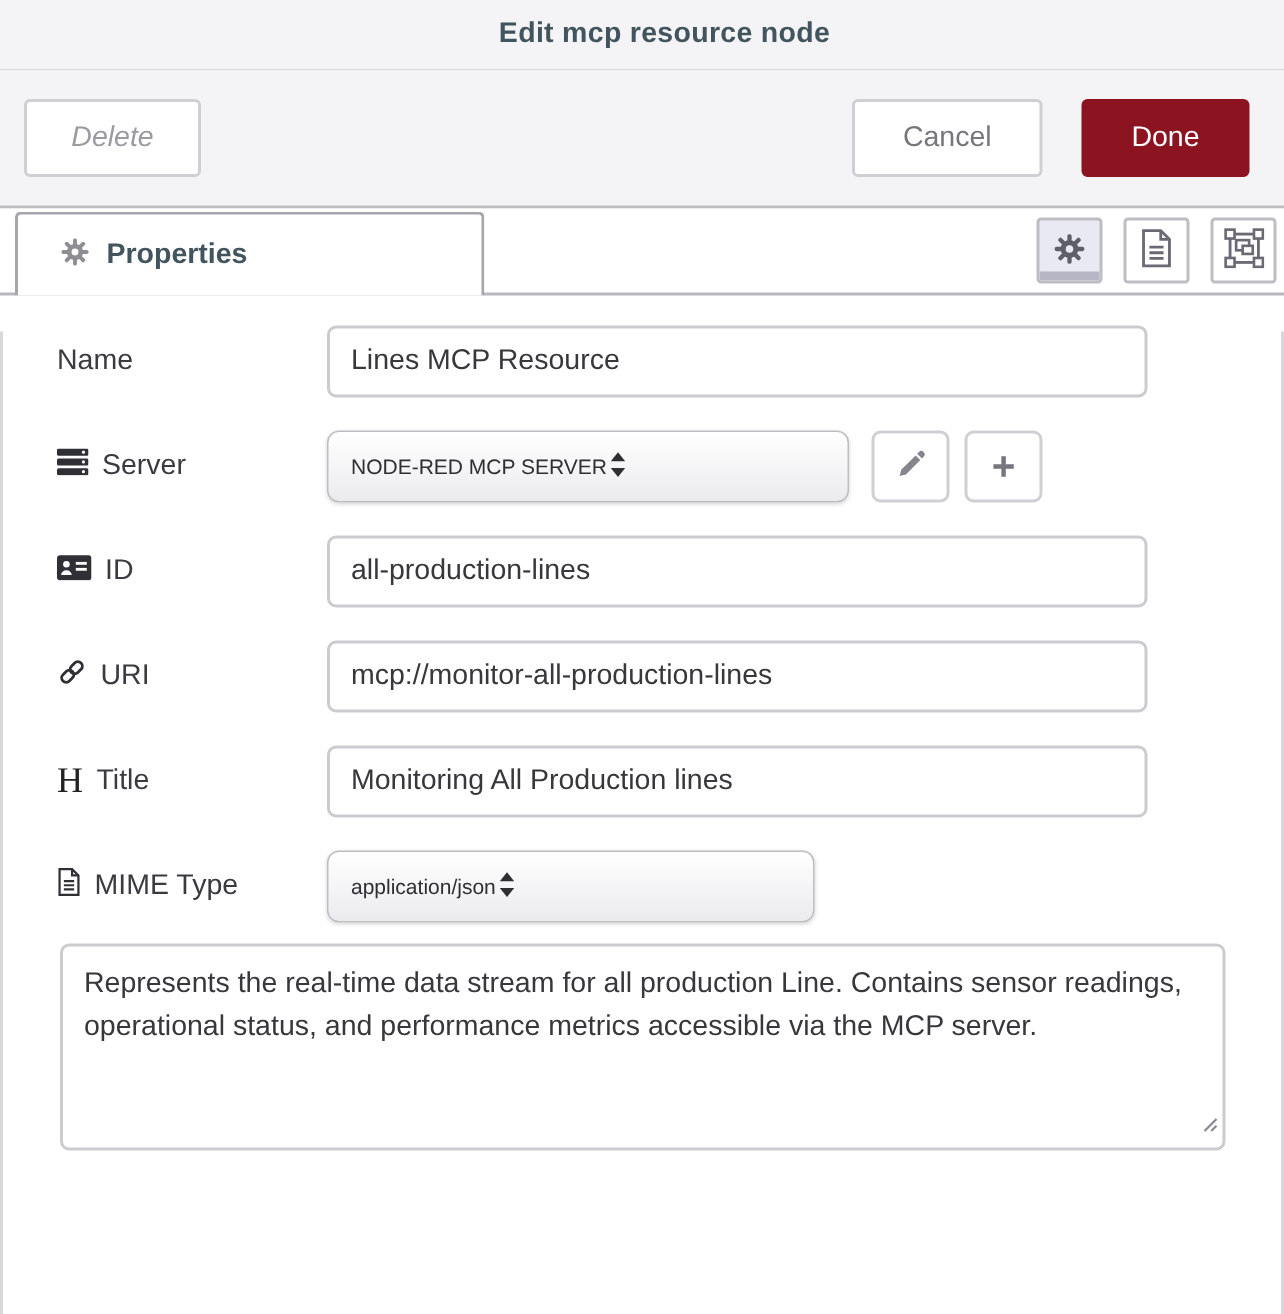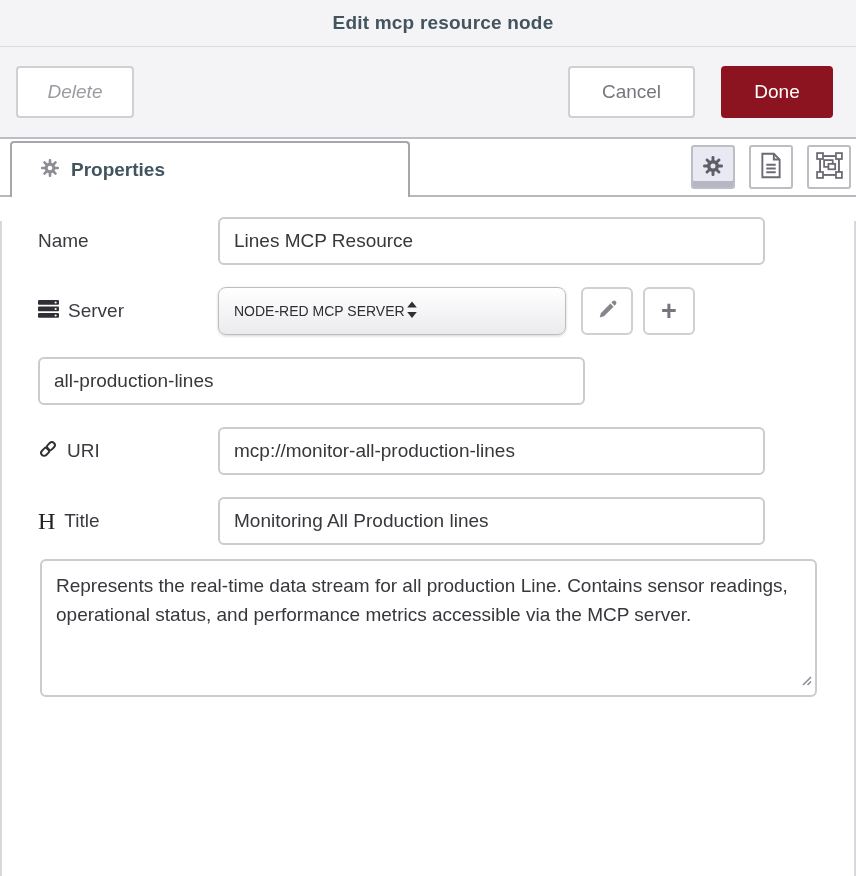--- a/index.html
+++ b/index.html
@@ -13,21 +13,21 @@
   
   .button-bar { height:92px; background:#f4f4f6; border-bottom:2px solid #bdbdc3; display:flex; align-items:center; justify-content:space-between; padding:0 23px 0 16px; }
   .btn { height:52px; font-size:19px; border-radius:4px; border:2px solid #cfcfd4; background:#fff; cursor:pointer; font-family:inherit; }
   .btn-delete { width:118px; color:#9b9ba1;font-style:italic; }
   .btn-cancel { width:127px; color:#76767c; }
   .btn-done   { width:112px; background:#8C1420; border-color:#8C1420; color:#fff; margin-left:26px; }
   .right-buttons { display:flex; align-items:center; }
 
   
   .tab-row { position:relative; height:58px; background:#fff; border-bottom:2px solid #b7b7bd; }
-  .tab { position:absolute; left:10px; top:2px; width:400px; height:56px; background:#fff; border:2px solid #a6a6ac; border-bottom:none; border-radius:4px 4px 0 0; display:flex; align-items:center; gap:11px; padding-left:28px; z-index:2; cursor:default; }
+  .tab { position:absolute; left:10px; top:2px; width:313px; height:56px; background:#fff; border:2px solid #a6a6ac; border-bottom:none; border-radius:4px 4px 0 0; display:flex; align-items:center; gap:11px; padding-left:28px; z-index:2; cursor:default; }
   .tab-label { font-size:19px; font-weight:bold; color:#42545E; }
   .icon-buttons { position:absolute; right:5px; top:6px; display:flex; gap:14px; }
   .icon-btn { width:44px; height:44px; border:2px solid #bdbdc3; border-radius:3px; background:#fff; display:flex; align-items:center; justify-content:center; cursor:pointer; padding:0; }
   .icon-btn.active { background:#e9e9f4; box-shadow:inset 0 -6px 0 #b6b6c4; }
 
   
   .content { background:#fff; border-left:2px solid #d8d8dc; border-right:2px solid #d8d8dc; height:679px; }
   .form-row { display:flex; align-items:center; margin:30px 0 0 36px; height:40px; }
   .form-row.first { margin-top:24px; }
   .form-label { width:180px; display:flex; align-items:center; gap:9px; font-size:19px; color:#3a3a40; flex-shrink:0; }
@@ -156,20 +156,32 @@
             <path fill="#85858d" d="M11.9 1.8 a1.7 1.7 0 0 1 2.4 0 1.7 1.7 0 0 1 0 2.4 l-0.9 0.9 -2.4-2.4 z M10.2 3.5 l2.4 2.4 -7.3 7.3 -3.2 0.8 0.8-3.2 z"></path>
           </svg>
         </span>
       </button>
       <button class="mini-btn plus-btn">
         <span>+</span>
       </button>
     </div>
 
     <div class="form-row">
+      <div class="form-label">
+        <span>
+          <svg width="23" height="17" viewBox="0 0 22 16">
+            <rect x="0" y="0" width="22" height="16" rx="2" fill="#2f2f36"></rect>
+            <circle cx="6" cy="5.8" r="2.1" fill="#fff"></circle>
+            <path d="M2.6 12.6 a3.4 3.0 0 0 1 6.8 0 z" fill="#fff"></path>
+            <rect x="12" y="4.3" width="7" height="1.8" fill="#fff"></rect>
+            <rect x="12" y="8.1" width="7" height="1.8" fill="#fff"></rect>
+          </svg>
+        </span>
+        <span>ID</span>
+      </div>
       <input class="text-input" type="text" value="all-production-lines" style="">
     </div>
 
     <div class="form-row">
       <div class="form-label">
         <span>
           <svg width="20" height="20" viewBox="0 0 20 20" fill="none" stroke="#2f2f36" stroke-width="1.9">
             <g transform="rotate(-45 10 10)">
               <rect x="1.5" y="7" width="9" height="6" rx="3"></rect>
               <rect x="9.5" y="7" width="9" height="6" rx="3"></rect>
@@ -182,20 +194,41 @@
     </div>
 
     <div class="form-row">
       <div class="form-label">
         <span class="h-glyph">H</span>
         <span>Title</span>
       </div>
       <input class="text-input" type="text" value="Monitoring All Production lines" style="">
     </div>
 
+    <div class="form-row">
+      <div class="form-label">
+        <span>
+          <svg width="16" height="20" viewBox="0 0 14 17" fill="none" stroke="#2f2f36" stroke-width="1.3">
+            <path d="M1.5 1 H8.8 L12.5 4.7 V16 H1.5 Z"></path>
+            <path d="M8.8 1 V4.7 H12.5"></path>
+            <path d="M4 8 H10 M4 10.4 H10 M4 12.8 H10"></path>
+          </svg>
+        </span>
+        <span>MIME Type</span>
+      </div>
+      <div class="select select-mime">
+        <span>application/json</span>
+        <span>
+          <svg width="14" height="18" viewBox="0 0 14 18" fill="#2e2e33">
+            <polygon points="7,0.5 11.8,6.5 2.2,6.5"></polygon>
+            <polygon points="2.2,11 11.8,11 7,17"></polygon>
+          </svg>
+        </span>
+      </div>
+    </div>
 
 
     <div class="desc-wrap">
       <textarea class="desc-textarea" style="">Represents the real-time data stream for all production Line. Contains sensor readings, operational status, and performance metrics accessible via the MCP server.</textarea>
       <span class="resize-grip">
         <svg width="13" height="13" viewBox="0 0 13 13">
           <path d="M12 4 L4 12 M12 8.5 L8.5 12" stroke="#8a8a92" stroke-width="1.5" fill="none"></path>
         </svg>
       </span>
     </div>

